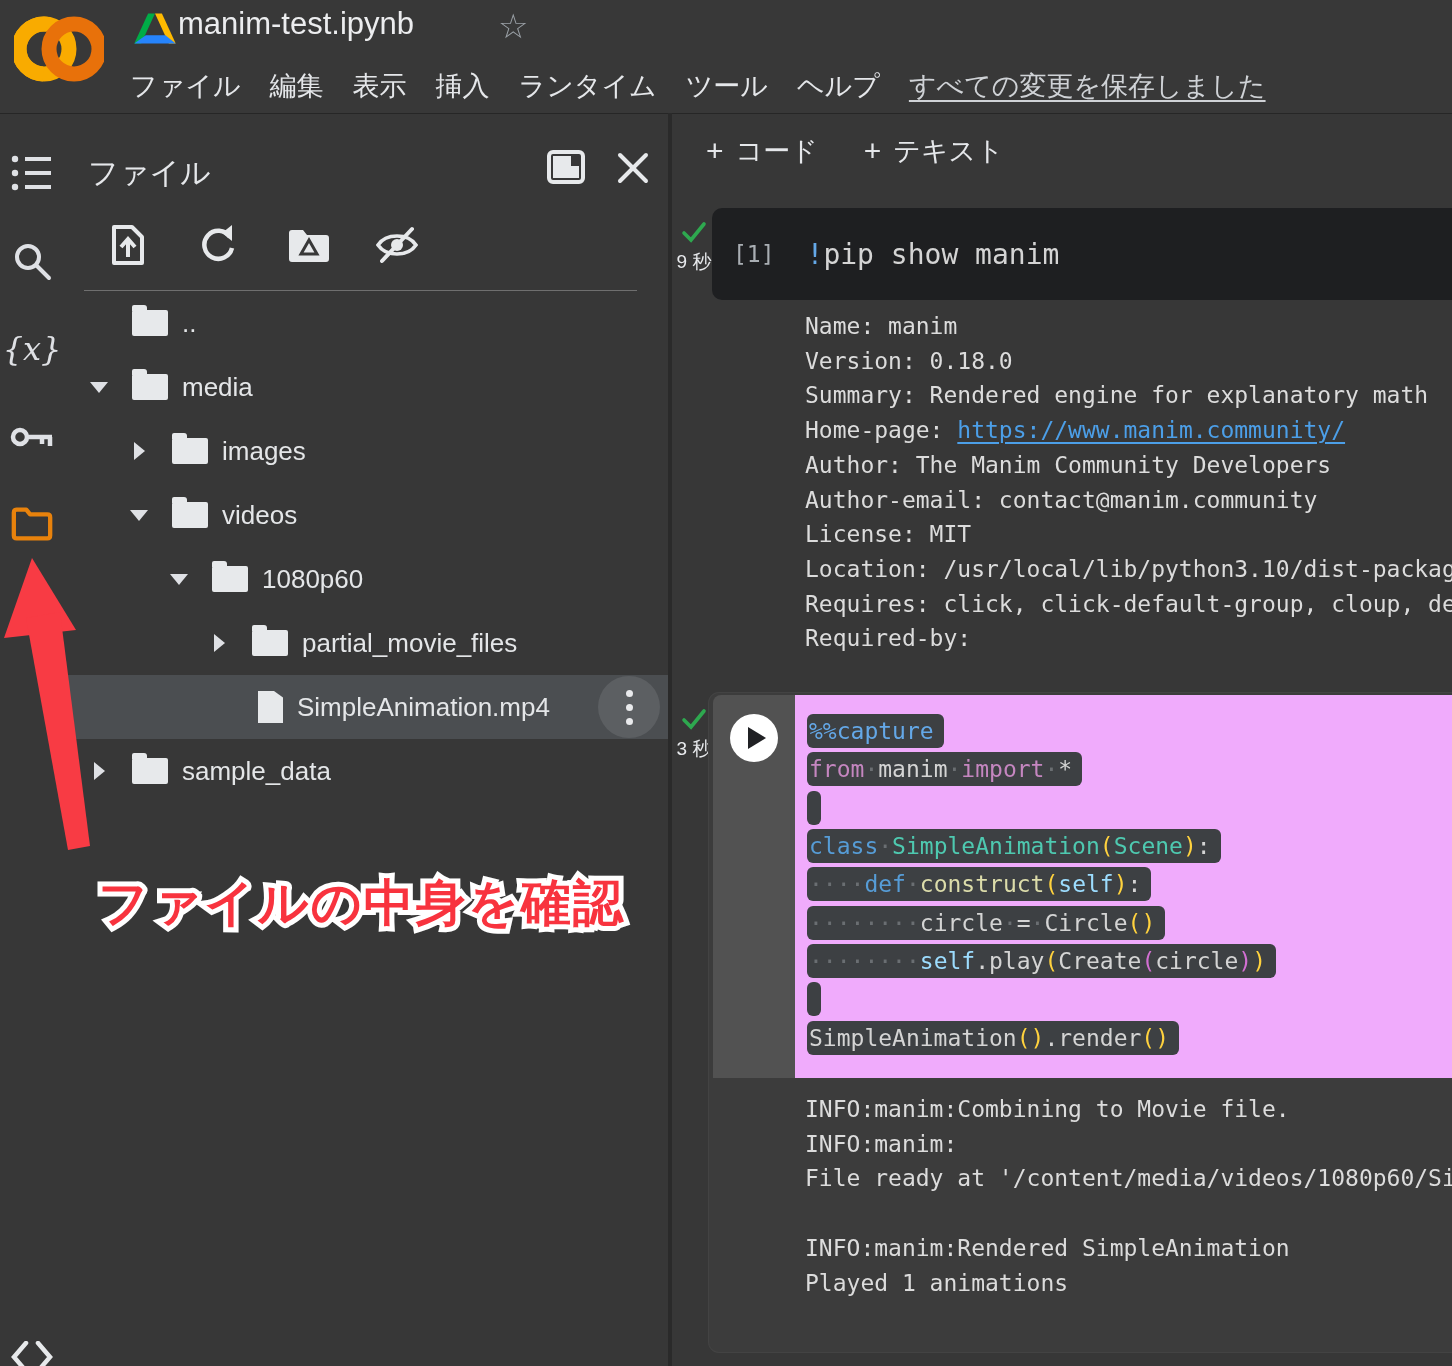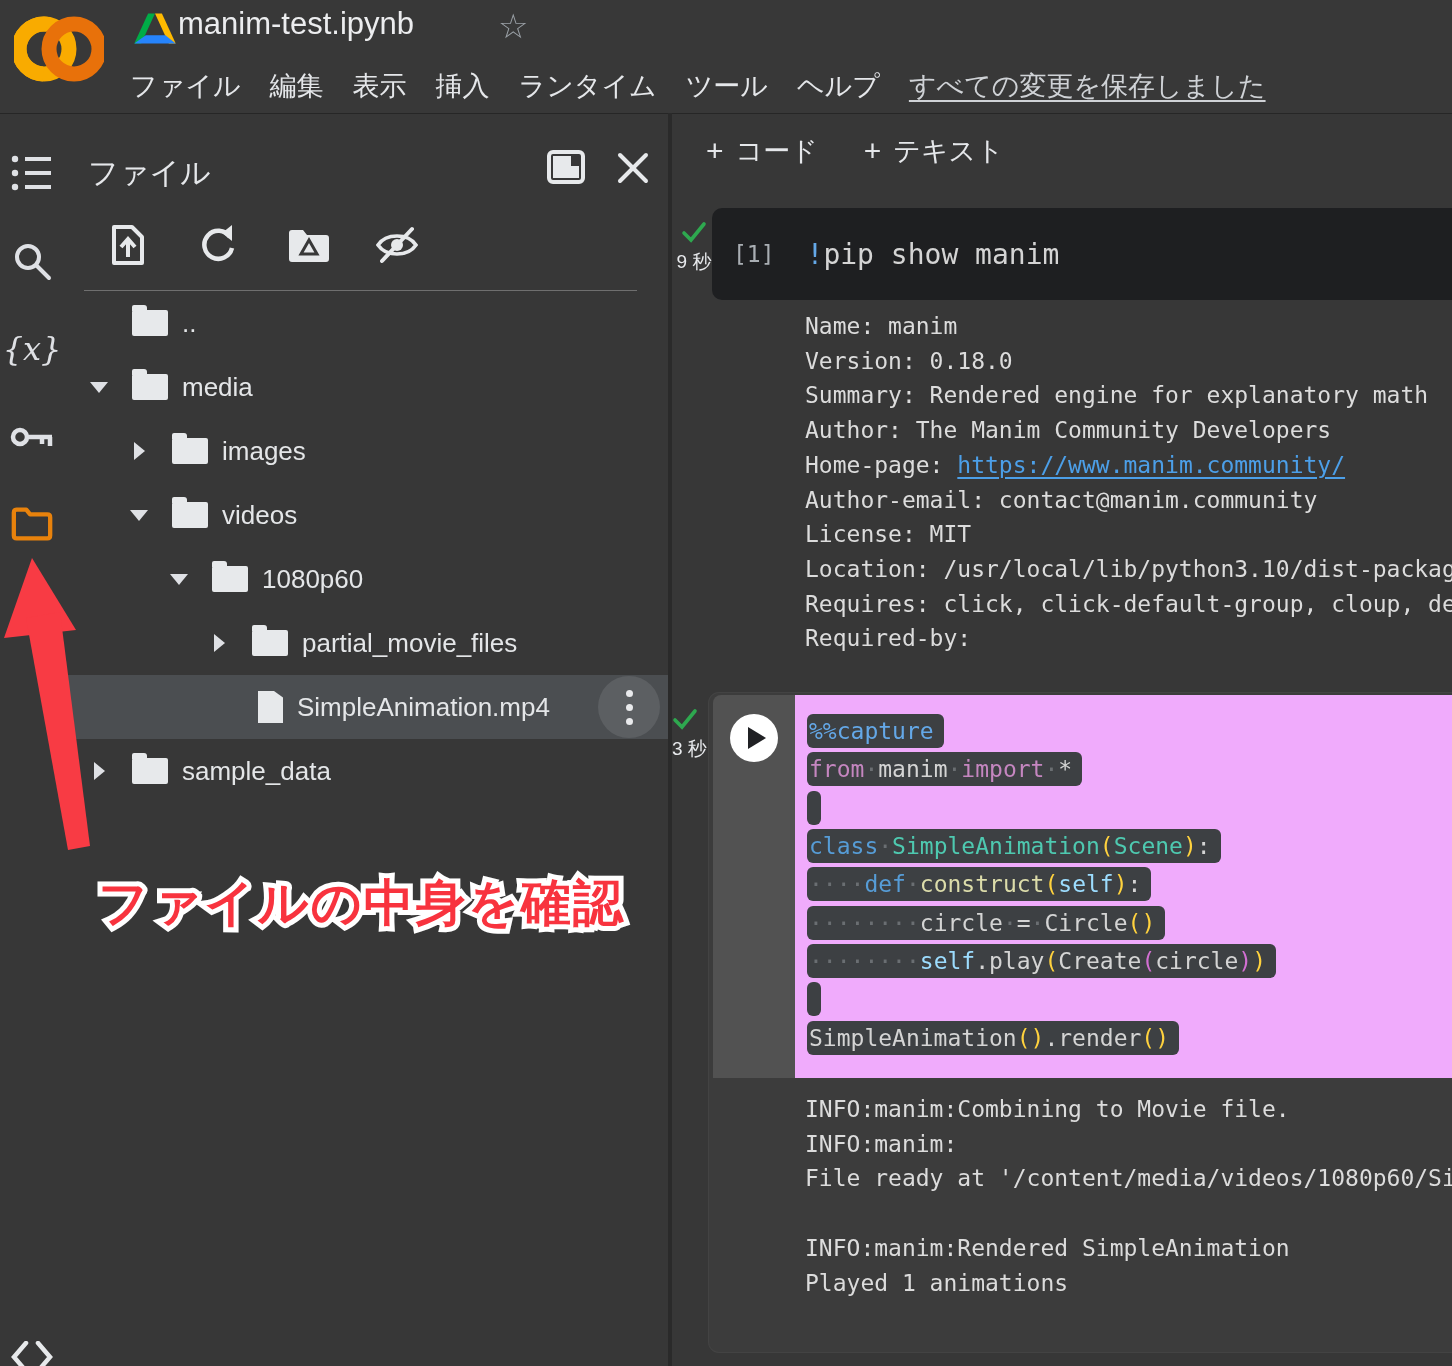--- a/index.html
+++ b/index.html
@@ -54,21 +54,21 @@
   
   .notebook{position:absolute;left:672px;top:113px;width:780px;height:1253px;}
   .nb-toolbar{position:absolute;left:0;top:0;width:780px;height:76px;display:flex;align-items:center;gap:46px;padding-left:34px;font-size:27px;color:#E5E7EA;}
   .nb-btn{display:flex;align-items:center;gap:12px;}
   .plus{font-size:30px;color:#E5E7EA;}
 
   .mono{font-family:"DejaVu Sans Mono","Liberation Mono",monospace;}
 
   
   .exec-col1{position:absolute;left:2px;top:108px;width:40px;text-align:center;}
-  .exec-col2{position:absolute;left:0px;top:595px;width:44px;text-align:left;}
+  .exec-col2{position:absolute;left:0px;top:595px;width:44px;text-align:center;}
   .exec-time{font-size:19px;color:#E8EAED;margin-top:2px;white-space:nowrap;}
   .cell1-editor{position:absolute;left:40px;top:95px;width:740px;height:92px;background:#1E1F21;border-radius:10px 0 0 10px;
     display:flex;align-items:center;}
   .exec-count{margin-left:21px;font-size:23px;color:#A9AEB3;}
   .cell1-code{margin-left:32px;font-size:28px;color:#D4D4D4;white-space:pre;}
   .cell1-output{position:absolute;left:0;top:196px;width:780px;}
   .out-line{padding-left:133px;font-size:23px;line-height:34.7px;color:#DCDCDC;white-space:pre;}
   .out-link{color:#4C9FE8;text-decoration:underline;text-underline-offset:4px;}
 
   
@@ -310,22 +310,22 @@
       <div class="exec-time">9 秒</div>
     </div>
     <div class="cell1-editor mono">
       <span class="exec-count">[1]</span>
       <span class="cell1-code" id="cell1-code"><span class="tok-bang">!</span><span class="tok-plain">pip show manim</span></span>
     </div>
     <div class="cell1-output mono" id="cell1-output">
         <div class="out-line">Name: manim</div>
         <div class="out-line">Version: 0.18.0</div>
         <div class="out-line">Summary: Rendered engine for explanatory math</div>
+        <div class="out-line">Home-page: <span class="out-link">https://www.manim.community/</span></div>
         <div class="out-line">Author: The Manim Community Developers</div>
-        <div class="out-line">Home-page: <span class="out-link">https://www.manim.community/</span></div>
         <div class="out-line">Author-email: contact@manim.community</div>
         <div class="out-line">License: MIT</div>
         <div class="out-line">Location: /usr/local/lib/python3.10/dist-packag</div>
         <div class="out-line">Requires: click, click-default-group, cloup, de</div>
         <div class="out-line">Required-by:</div>
       </div>
 
     <div class="exec-col2">
       <svg width="26" height="22" viewBox="0 0 26 22">
         <polyline points="3,12 10,19 23,3" fill="none" stroke="#2EA84F" stroke-width="3.6" stroke-linecap="round"></polyline>

